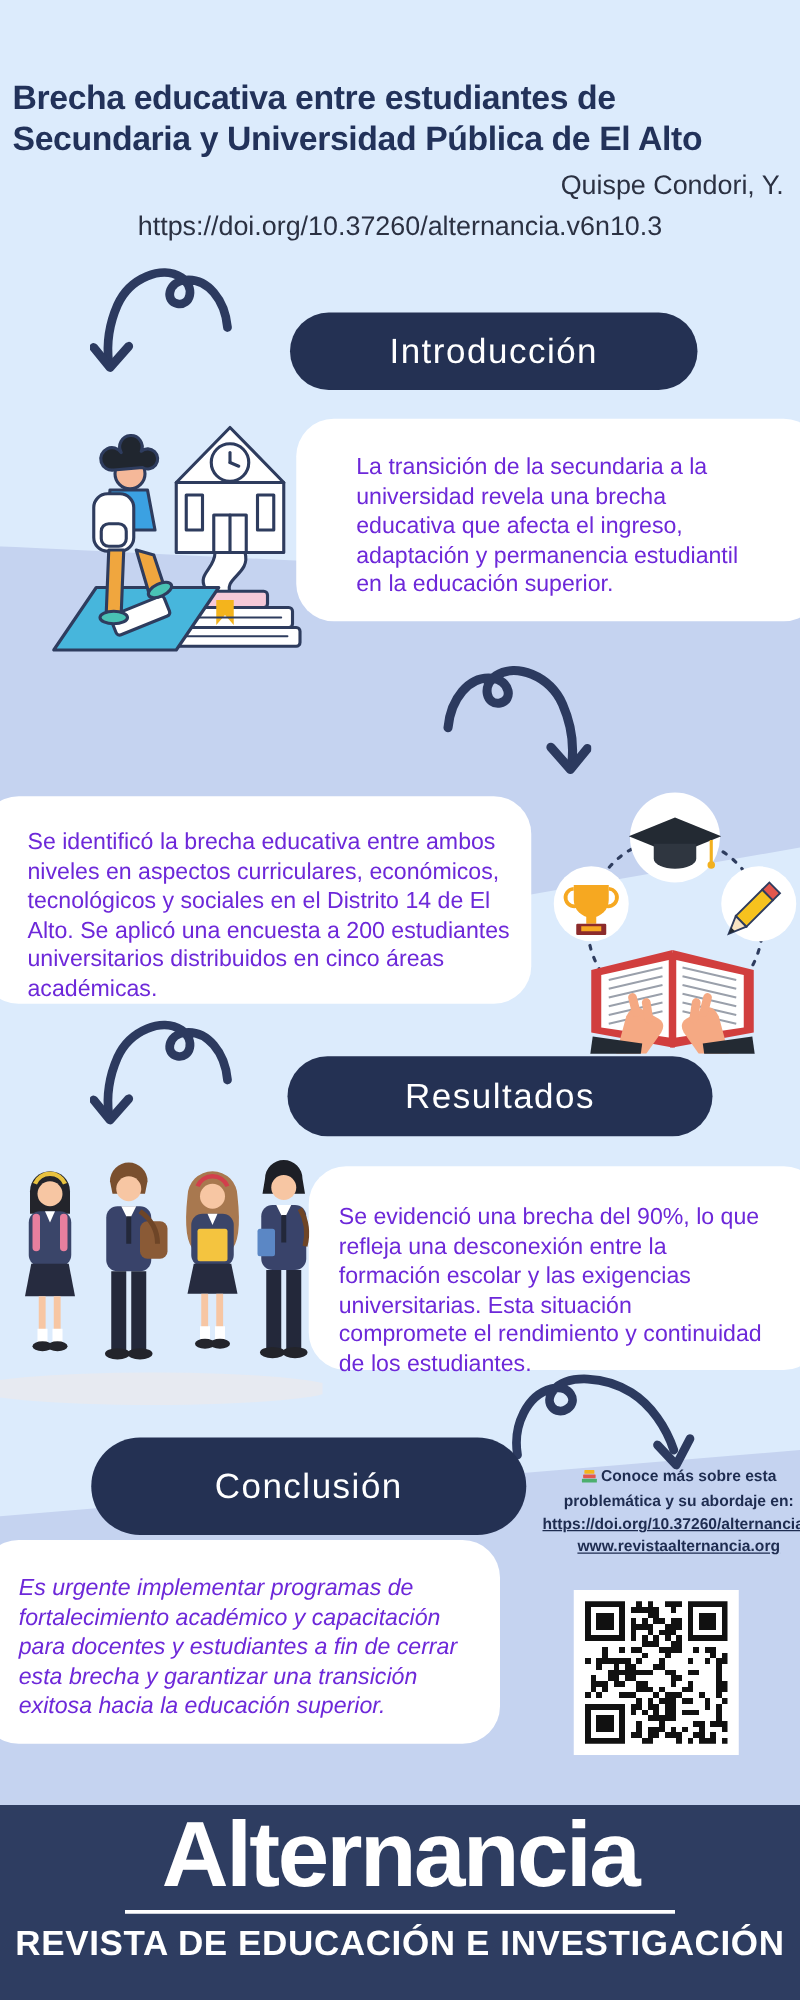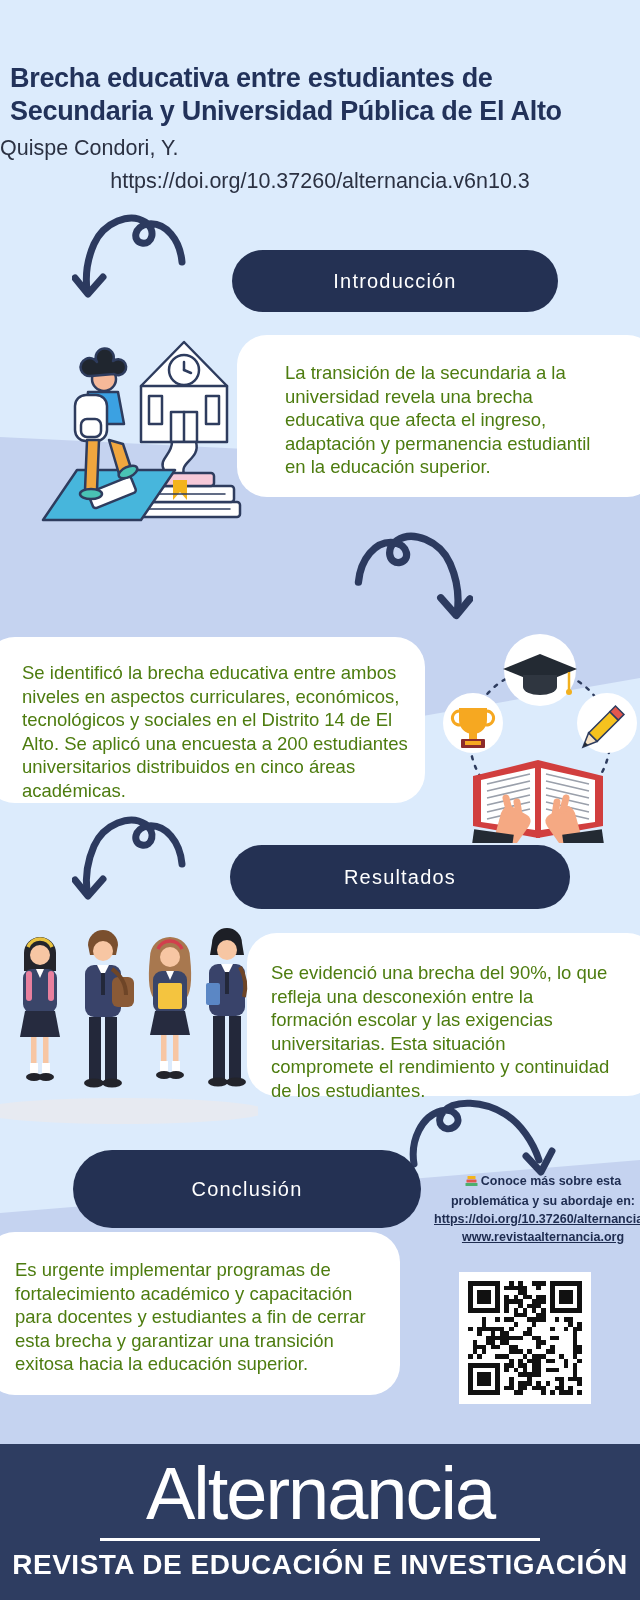--- a/index.html
+++ b/index.html
@@ -13,47 +13,47 @@
   .band { position:absolute; inset:0; background:#c5d3f0; }
   .band-a { clip-path:polygon(0 437px, 100% 468px, 100% 678px, 0 790px); }
   .band-b { clip-path:polygon(0 1213px, 100% 1160px, 100% 1444px, 0 1444px); }
   
   .title {
     position:absolute; top:62px; left:10px; right:10px; text-align:left;
     font-size:27px; line-height:33px; font-weight:bold; letter-spacing:-0.3px;
     color:#22325a;
   }
   .title-inner { display:inline-block; max-width:620px; }
-  .author { position:absolute; top:136px; left:0; right:2px; text-align:left;
+  .author { position:absolute; top:136px; left:0; right:13px; text-align:right;
     font-size:21.5px; color:#2b3142; }
   .doi { position:absolute; top:169px; left:0; right:0; text-align:center;
     font-size:21.5px; color:#2b3142; }
   
   .pill {
     position:absolute; background:#243153; border-radius:999px;
     display:flex; align-items:center; justify-content:center;
-    color:#ffffff; font-size:20px; font-weight:300; letter-spacing:1.2px;
+    color:#ffffff; font-size:28px; font-weight:300; letter-spacing:1.2px;
   }
   .pill-intro      { left:232px; top:250px; width:326px; height:62px; }
   .pill-method     { left:78px;  top:551px; width:338px; height:61px; }
   .pill-results    { left:230px; top:845px; width:340px; height:64px; }
   .pill-conclusion { left:73px;  top:1150px; width:348px; height:78px; }
   
   .card { position:absolute; background:#ffffff; border-radius:30px; }
   .card-intro      { left:237px; top:335px; width:420px; height:162px; }
   .card-method     { left:-15px; top:637px; width:440px; height:166px; }
   .card-results    { left:247px; top:933px; width:410px; height:163px; }
   .card-conclusion { left:-15px; top:1232px; width:415px; height:163px; }
   .card-text {
-    position:absolute; font-size:18.5px; line-height:23.5px; color:#4d7c0f;
+    position:absolute; font-size:18.5px; line-height:23.5px; color:#6d28d9;
   }
   .card-intro .card-text      { left:48px; top:26px; width:322px; }
   .card-method .card-text     { left:37px; top:24px; width:388px; }
   .card-results .card-text    { left:24px; top:28px; width:340px; }
-  .card-conclusion .card-text { left:30px; top:26px; width:374px; }
+  .card-conclusion .card-text { left:30px; top:26px; width:374px;font-style:italic; }
   
   .arrow { position:absolute; }
   .arrow svg { display:block; }
   .arrow-1 { left:72px;  top:210px;  width:120px; height:112px; }
   .arrow-2 { left:348px; top:528px;  width:125px; height:115px; transform:scaleX(-1); }
   .arrow-3 { left:72px;  top:812px;  width:120px; height:112px; }
   .arrow-4 { left:408px; top:1098px; width:150px; height:95px; }
   
   .illus { position:absolute; }
   .illus-school   { left:25px;  top:322px; width:225px; height:205px; }
@@ -66,21 +66,21 @@
   }
   .more-info a { color:#1e2c50; text-decoration:underline; }
   .mini-icon { display:inline-block; vertical-align:-2px; margin-right:3px; }
   
   .qr-box { position:absolute; left:459px; top:1272px; width:132px; height:132px;
     background:#ffffff; padding:9px; }
   .qr-box svg { width:100%; height:100%; display:block; }
   
   .footer { position:absolute; left:0; top:1444px; width:640px; height:156px;
     background:#2e3d61; text-align:center; color:#fff; }
-  .footer-logo { margin-top:10px; font-size:74px; line-height:80px; font-weight:normal;
+  .footer-logo { margin-top:0; font-size:74px; line-height:80px; font-weight:bold;
     letter-spacing:-2px; }
   .footer-rule { width:440px; height:3px; background:#ffffff; margin:4px auto 8px; }
   .footer-tagline { font-size:28px; font-weight:bold; letter-spacing:0.5px; }
 </style>
 </head>
 <body>
 
 <div class="poster">
 
   <div class="band band-a"></div>

